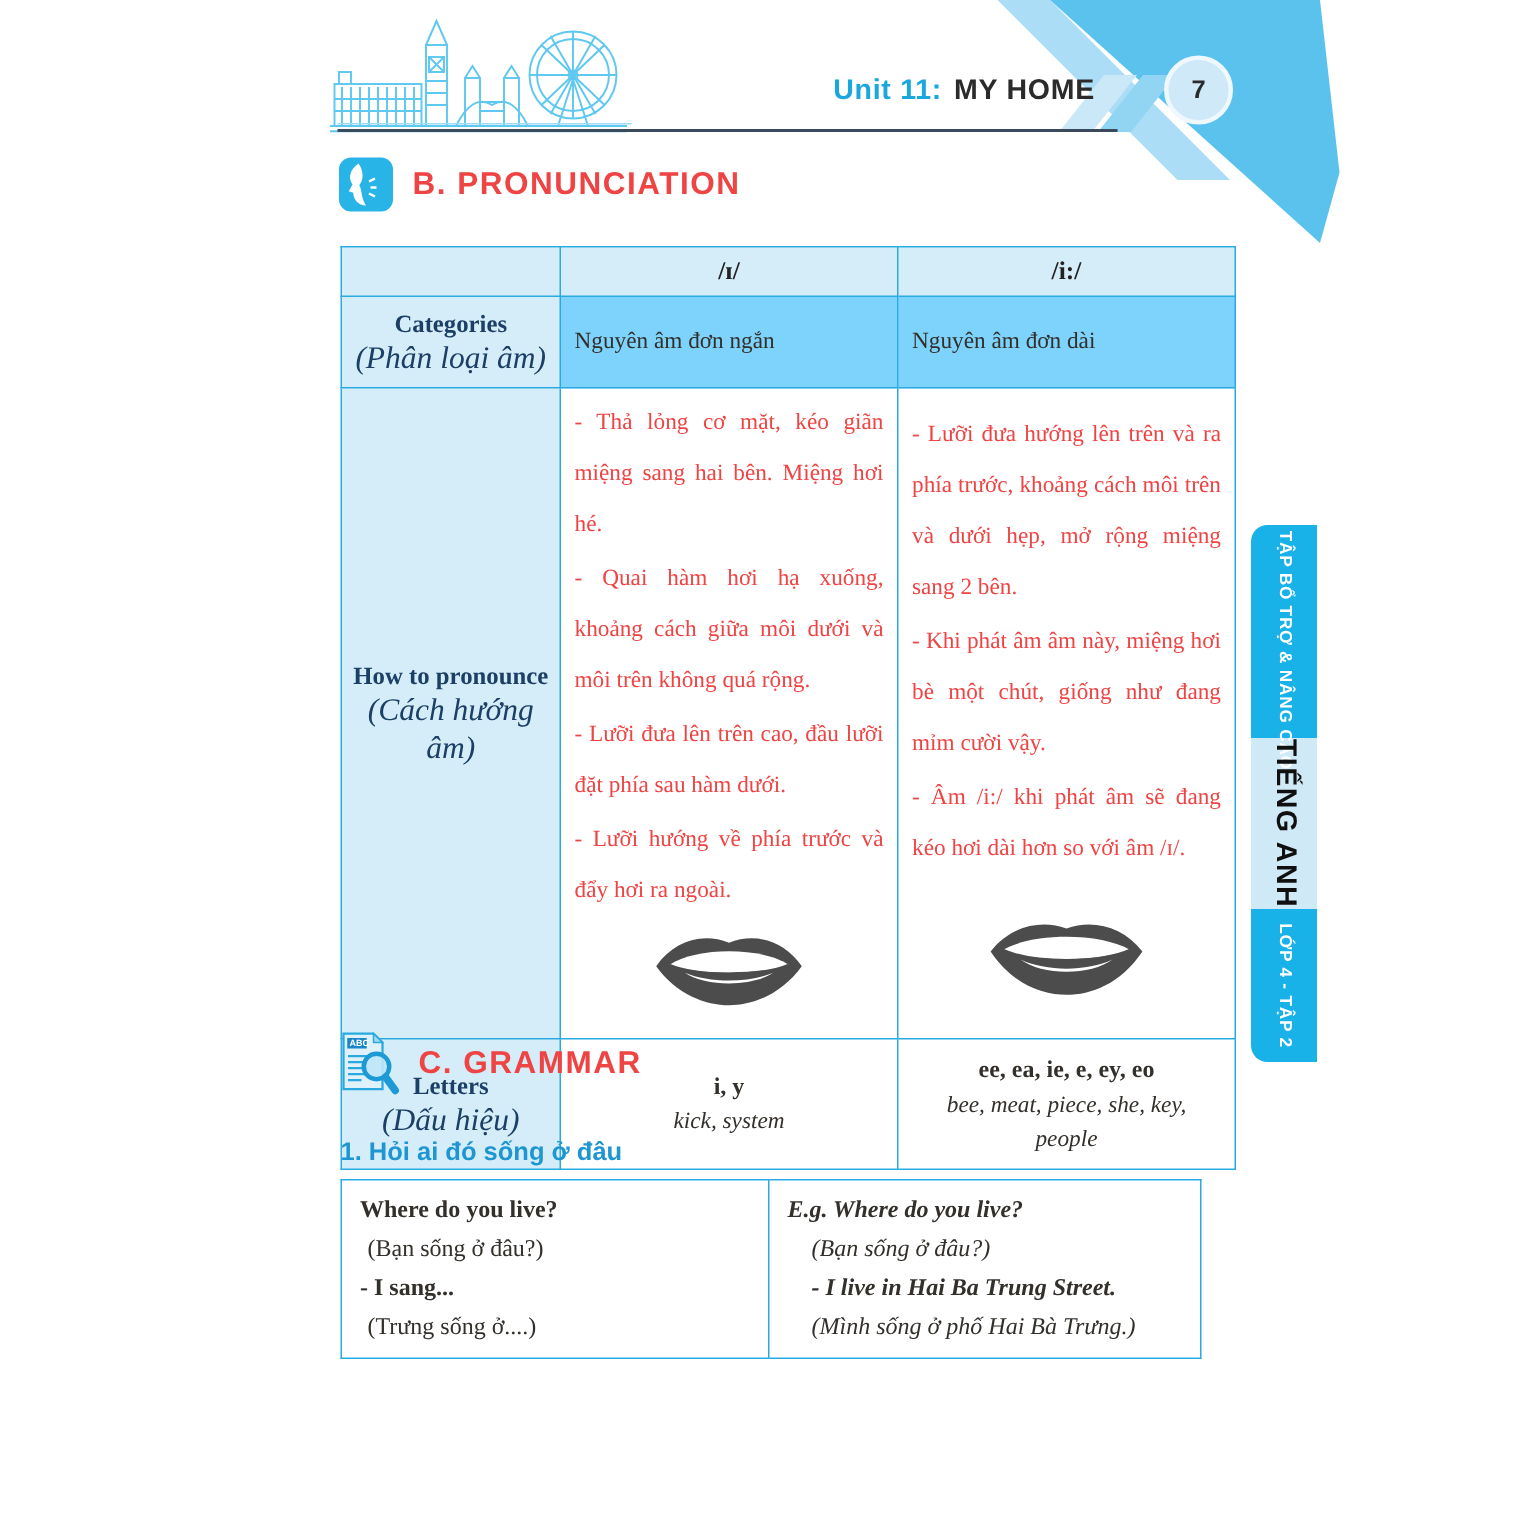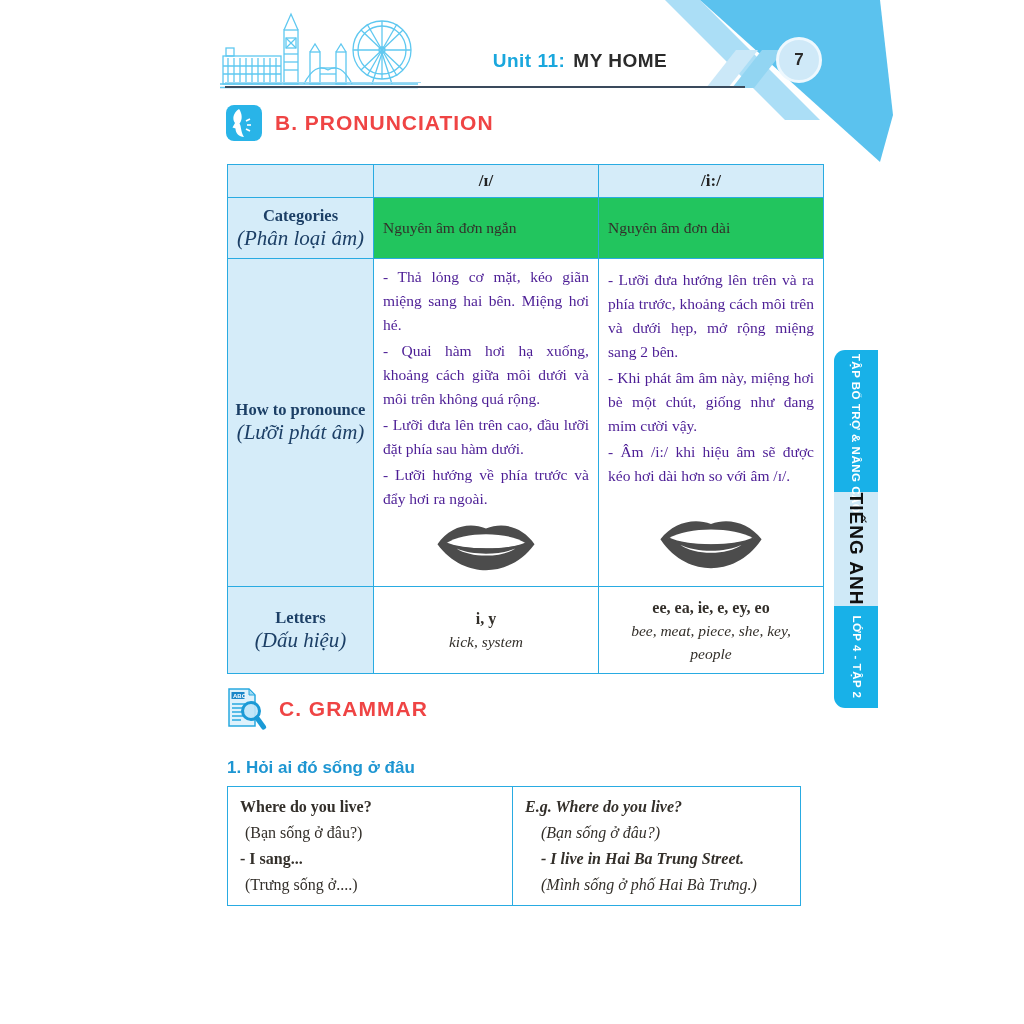--- a/index.html
+++ b/index.html
@@ -5,21 +5,21 @@
   html,body{margin:0;padding:0;background:#ffffff;}
   .canvas{position:relative;width:1024px;height:1024px;background:#fff;overflow:hidden;
           font-family:"Liberation Serif", serif;color:#332f2a;}
 
   
   .corner-svg{position:absolute;left:600px;top:0;width:424px;height:480px;z-index:1;}
   .skyline-svg{position:absolute;left:220px;top:10px;width:200px;height:80px;z-index:2;}
   .header-rule{position:absolute;left:225px;top:86px;width:520px;height:2px;background:#3a4a5c;z-index:2;}
   .header-rule-light{position:absolute;left:225px;top:82px;width:196px;height:1px;background:#9ed9f3;z-index:2;}
 
-  .unit-line{position:absolute;left:430px;top:50px;width:300px;text-align:center;z-index:3;
+  .unit-line{position:absolute;left:430px;top:50px;width:300px;text-align:right;z-index:3;
              font-family:"Liberation Sans", sans-serif;font-weight:bold;font-size:19px;letter-spacing:.5px;}
   .unit-label{color:#1aa7dd;}
   .unit-title{color:#2b2b2b;margin-left:8px;}
 
   .page-circle{position:absolute;left:776px;top:37px;width:46px;height:46px;border-radius:50%;
                background:#cfe9f8;border:3px solid #eef8fe;box-sizing:border-box;z-index:3;
                display:flex;align-items:center;justify-content:center;
                font-family:"Liberation Sans", sans-serif;font-weight:bold;font-size:17px;color:#2b2b2b;}
 
   
@@ -48,23 +48,23 @@
              table-layout:fixed;width:573px;}
   table.pron td,table.pron th{border:1.6px solid #29abe2;vertical-align:middle;box-sizing:border-box;}
   .shade{background:#d5ecf9;}
   .pron .c0{width:146px;}
   .pron .c1{width:225px;}
   .pron .c2{width:225px;}
   .pron th{height:33px;font-size:17px;color:#222;font-weight:bold;text-align:center;}
   .row-label{text-align:center;color:#1c3f66;padding:4px 2px;}
   .row-label .lab{font-weight:bold;font-size:16.5px;display:block;}
   .row-label .sub{font-style:italic;font-size:21px;display:block;}
-  td.body-cell{background:#fff;padding:6px 9px;font-size:15.5px;line-height:24px;
-               text-align:justify;vertical-align:top;color:#4c1d95;}
-  td.cat-cell{background:#22c55e;padding:4px 9px;font-size:15.5px;height:61px;vertical-align:middle;}
+  td.body-cell{background:#fff;padding:6px 9px;font-size:15.5px;line-height:34px;
+               text-align:justify;vertical-align:top;color:#ef4444;}
+  td.cat-cell{background:#7dd3fc;padding:4px 9px;font-size:15.5px;height:61px;vertical-align:middle;}
   .cell-para{margin:0 0 2px 0;}
   .mouth-wrap{text-align:center;margin-top:6px;}
   td.letters-cell{background:#fff;height:87px;text-align:center;font-size:15.5px;line-height:23px;padding:4px 10px;}
   .letters-main{font-weight:bold;font-size:16px;}
   .letters-ex{font-style:italic;}
 
   
   table.gram{position:absolute;left:227px;top:786px;border-collapse:collapse;z-index:3;
              table-layout:fixed;width:573px;}
   table.gram td{border:1.6px solid #29abe2;vertical-align:top;box-sizing:border-box;background:#fff;
@@ -182,40 +182,40 @@
       <td class="c0 shade row-label">
         <span class="lab">Categories</span>
         <span class="sub">(Phân loại âm)</span>
       </td>
       <td class="c1 cat-cell">Nguyên âm đơn ngắn</td>
       <td class="c2 cat-cell">Nguyên âm đơn dài</td>
     </tr>
     <tr>
       <td class="c0 shade row-label">
         <span class="lab">How to pronounce</span>
-        <span class="sub">(Lưỡi phát âm)</span>
+        <span class="sub">(Cách hướng âm)</span>
       </td>
       <td class="c1 body-cell">
         <p class="cell-para">- Thả lỏng cơ mặt, kéo giãn miệng sang hai bên. Miệng hơi hé.</p>
         <p class="cell-para">- Quai hàm hơi hạ xuống, khoảng cách giữa môi dưới và môi trên không quá rộng.</p>
         <p class="cell-para">- Lưỡi đưa lên trên cao, đầu lưỡi đặt phía sau hàm dưới.</p>
         <p class="cell-para">- Lưỡi hướng về phía trước và đẩy hơi ra ngoài.</p>
         <div class="mouth-wrap">
           <svg width="104" height="56" viewBox="0 0 120 62">
             <path d="M4,30 C18,10 40,4 60,12 C80,4 102,10 116,30 C100,52 78,60 60,60 C42,60 20,52 4,30 Z" fill="#4c4c4c"></path>
             <path d="M14,29 C35,15 85,15 106,29 C85,37 35,37 14,29 Z" fill="#ffffff"></path>
             <path d="M26,35 C45,43 75,43 94,35 C78,46 42,46 26,35 Z" fill="#ffffff"></path>
             <path d="M14,29 C35,38 85,38 106,29" stroke="#4c4c4c" stroke-width="2" fill="none"></path>
           </svg>
         </div>
       </td>
       <td class="c2 body-cell">
         <p class="cell-para">- Lưỡi đưa hướng lên trên và ra phía trước, khoảng cách môi trên và dưới hẹp, mở rộng miệng sang 2 bên.</p>
         <p class="cell-para">- Khi phát âm âm này, miệng hơi bè một chút, giống như đang mỉm cười vậy.</p>
-        <p class="cell-para">- Âm /i:/ khi hiệu âm sẽ được kéo hơi dài hơn so với âm /ɪ/.</p>
+        <p class="cell-para">- Âm /i:/ khi phát âm sẽ đang kéo hơi dài hơn so với âm /ɪ/.</p>
         <div class="mouth-wrap" style="margin-top:26px;">
           <svg width="114" height="56" viewBox="0 0 120 62">
             <path d="M4,28 C18,10 40,4 60,11 C80,4 102,10 116,28 C100,52 78,60 60,60 C42,60 20,52 4,28 Z" fill="#4c4c4c"></path>
             <path d="M13,27 C35,14 85,14 107,27 C85,36 35,36 13,27 Z" fill="#ffffff"></path>
             <path d="M26,34 C45,43 75,43 94,34 C78,46 42,46 26,34 Z" fill="#ffffff"></path>
             <path d="M13,27 C35,37 85,37 107,27" stroke="#4c4c4c" stroke-width="2" fill="none"></path>
           </svg>
         </div>
       </td>
     </tr>

